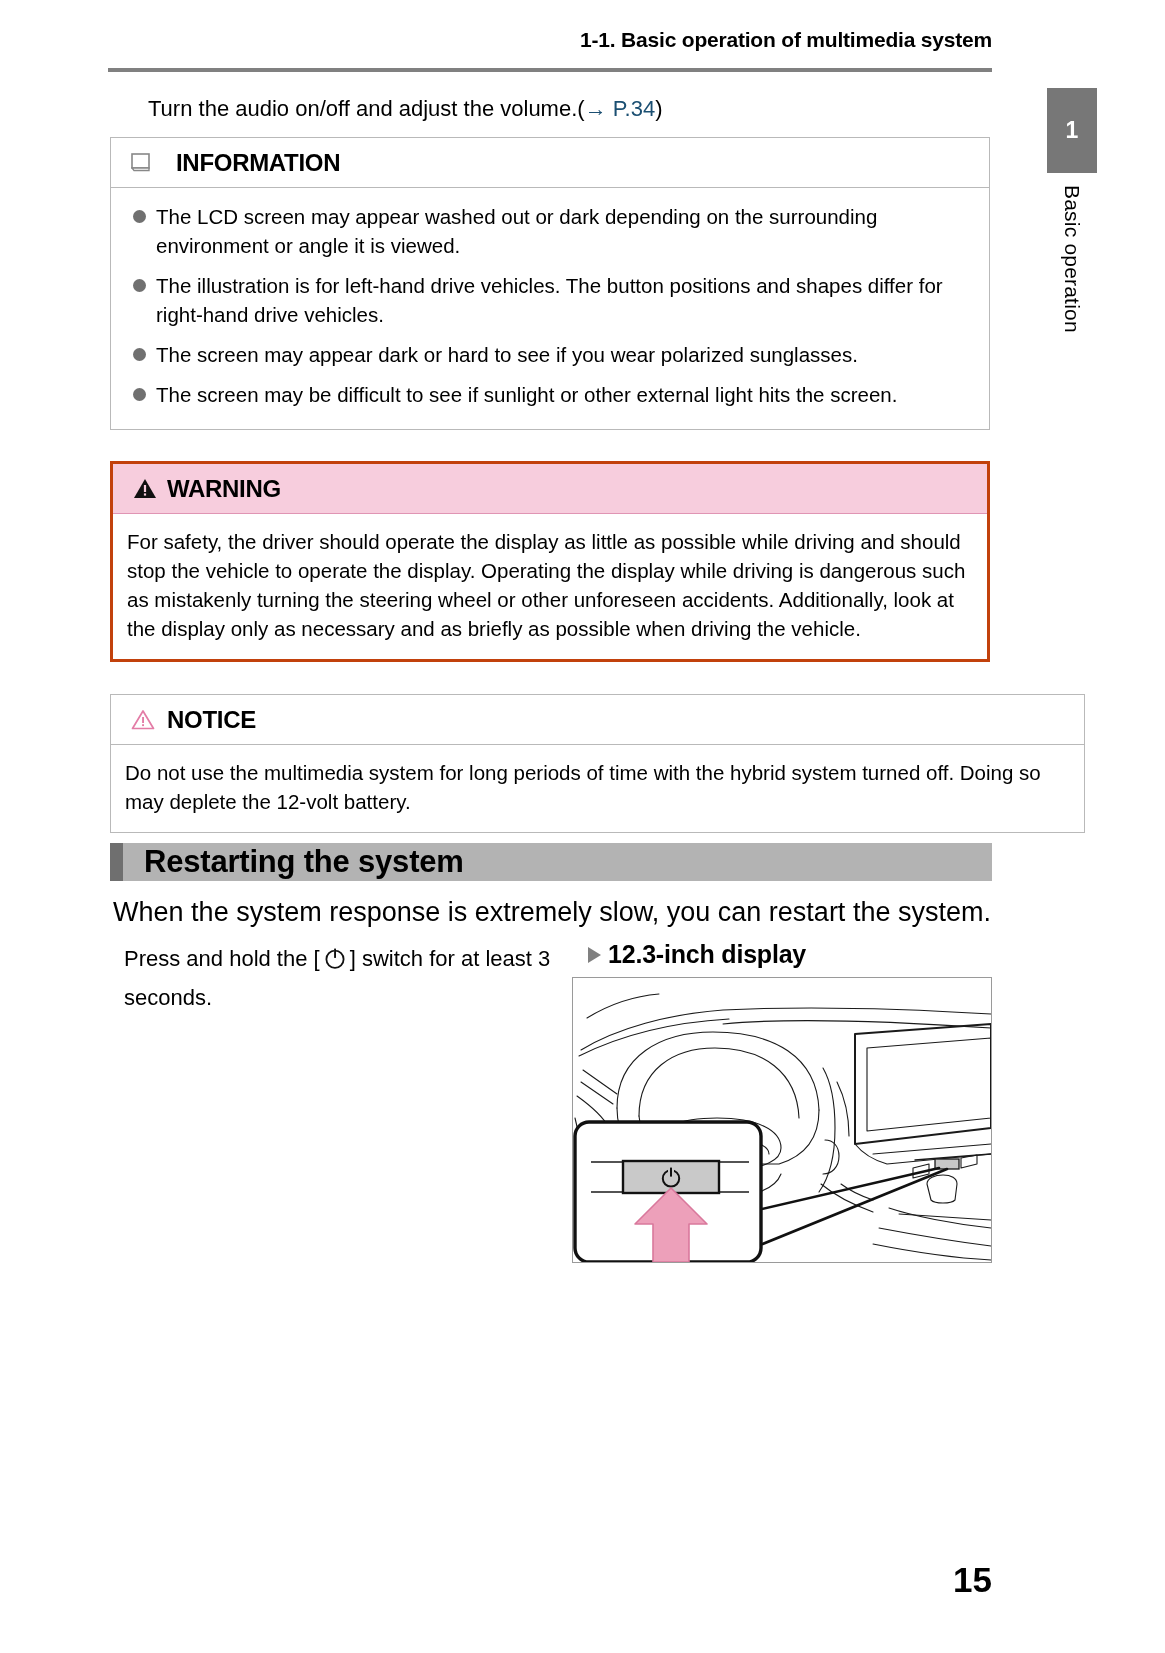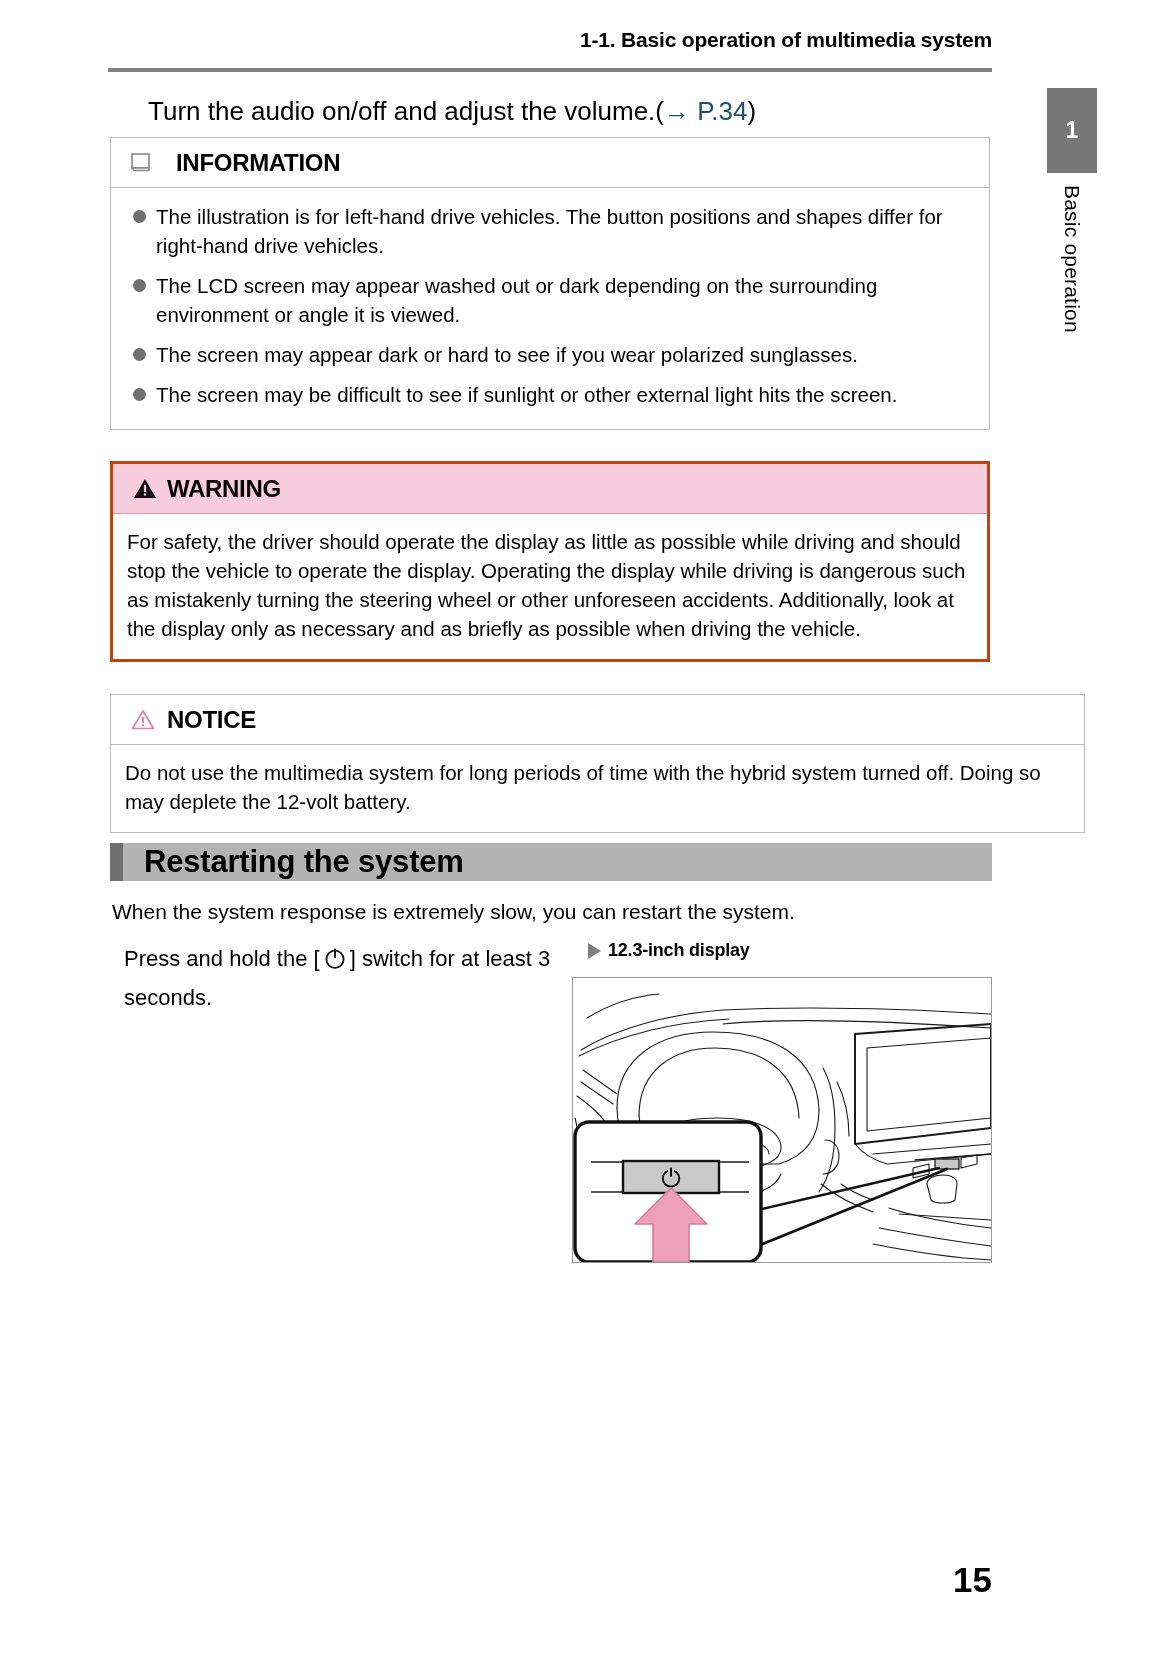--- a/index.html
+++ b/index.html
@@ -72,21 +72,21 @@
     letter-spacing: 0.2px;
     color: #000;
     white-space: nowrap;
   }
 
   
   .intro-line {
     position: absolute;
     left: 148px;
     top: 96px;
-    font-size: 26px;
+    font-size: 22px;
     color: #000;
     white-space: nowrap;
   }
   .ref-link { color: #1b4f72; }
 
   
   .info-box {
     position: absolute;
     left: 110px;
     top: 137px;
@@ -219,22 +219,23 @@
     letter-spacing: -0.2px;
     margin-left: 21px;
   }
 
   
   .para-intro {
     position: absolute;
     left: 112px;
     top: 897px;
     width: 880px;
-    font-size: 21px;
+    font-size: 27px;
     line-height: 30px;
+    text-align: center;
   }
   .step-text {
     position: absolute;
     left: 112px;
     top: 942px;
     width: 450px;
     font-size: 22px;
     line-height: 34px;
     margin-left: 12px;
   }
@@ -253,21 +254,21 @@
     align-items: center;
   }
   .caption-tri {
     width: 0; height: 0;
     border-left: 13px solid #808080;
     border-top: 8px solid transparent;
     border-bottom: 8px solid transparent;
     margin-right: 7px;
   }
   .caption-text {
-    font-size: 18px;
+    font-size: 25px;
     font-weight: bold;
     letter-spacing: -0.2px;
   }
 
   
   .figure-box {
     position: absolute;
     left: 572px;
     top: 977px;
     width: 420px;
@@ -315,25 +316,25 @@
       <svg class="book-icon" viewBox="0 0 20 19">
         <rect x="1" y="1" width="17" height="14" fill="#ffffff" stroke="#888888" stroke-width="1.6"></rect>
         <path d="M1 15 L18 15 L18 17.5 L3 17.5 Z" fill="#ffffff" stroke="#888888" stroke-width="1.4"></path>
       </svg>
     </span>
     <span class="label">INFORMATION</span>
   </div>
   <div class="info-body">
     <div class="bullet-item">
       <span class="bullet-dot"></span>
-      <span class="bullet-text">The illustration is for left-hand drive vehicles. The button positions and shapes differ for right-hand drive vehicles.</span>
+      <span class="bullet-text">The LCD screen may appear washed out or dark depending on the surrounding environment or angle it is viewed.</span>
     </div>
     <div class="bullet-item">
       <span class="bullet-dot"></span>
-      <span class="bullet-text">The LCD screen may appear washed out or dark depending on the surrounding environment or angle it is viewed.</span>
+      <span class="bullet-text">The illustration is for left-hand drive vehicles. The button positions and shapes differ for right-hand drive vehicles.</span>
     </div>
     <div class="bullet-item">
       <span class="bullet-dot"></span>
       <span class="bullet-text">The screen may appear dark or hard to see if you wear polarized sunglasses.</span>
     </div>
     <div class="bullet-item">
       <span class="bullet-dot"></span>
       <span class="bullet-text">The screen may be difficult to see if sunlight or other external light hits the screen.</span>
     </div>
   </div>

